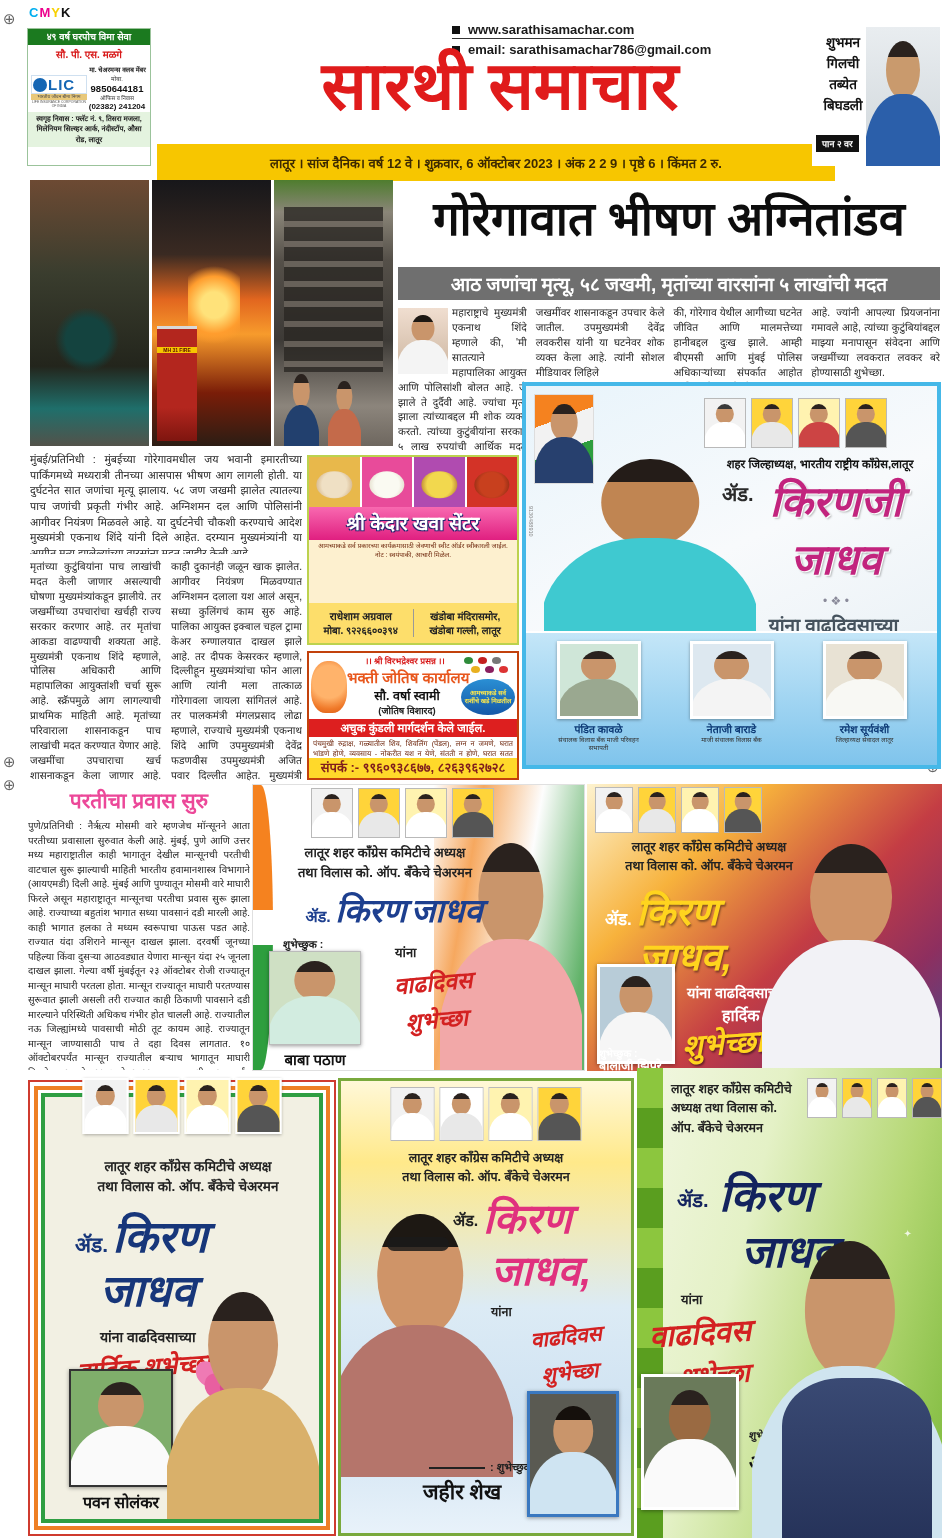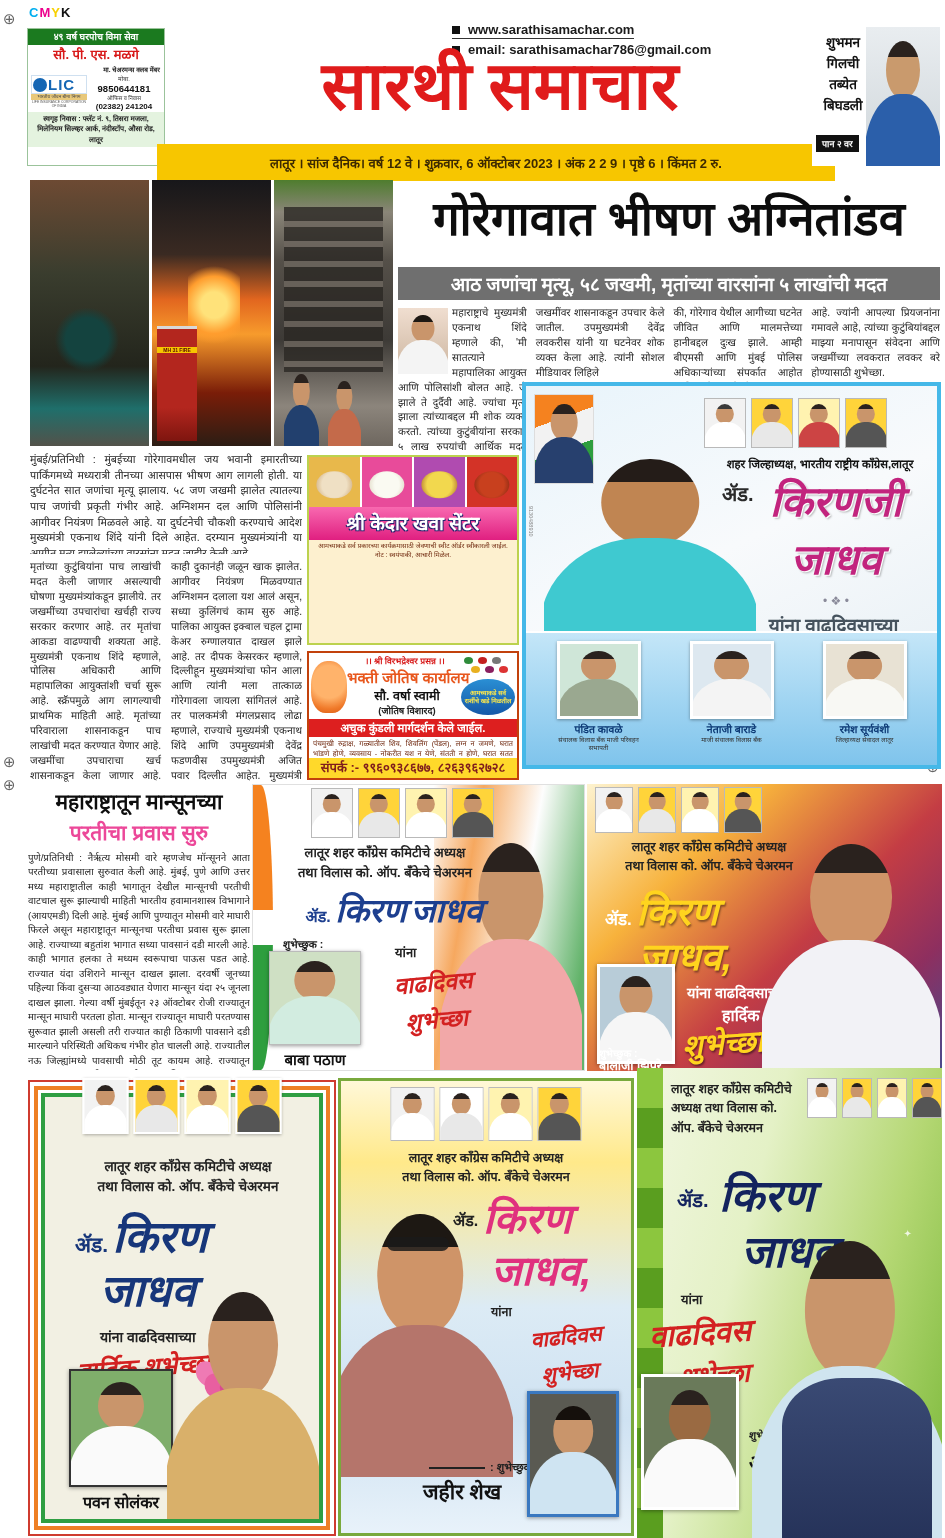--- a/index.html
+++ b/index.html
@@ -72,23 +72,23 @@
 
 <div class="abs reg" style="left:3px;top:10px;">⊕</div>
 <div class="abs cmyk" style="left:29px;top:5px;"><span class="c">C</span><span class="m">M</span><span class="y">Y</span><span class="k">K</span></div>
 <div class="abs reg" style="right:6px;top:30px;">⊕</div>
 <div class="abs reg" style="left:3px;top:753px;">⊕</div>
 <div class="abs reg" style="left:3px;top:776px;">⊕</div>
 <div class="abs reg" style="right:6px;top:758px;">⊕</div>
 <div class="abs reg" style="right:58px;top:1462px;">⊕</div>
 <div class="abs cmyk" style="left:29px;top:1500px;"><span class="c">C</span><span class="m">M</span><span class="y">Y</span><span class="k">K</span></div>
 
-<div class="abs" style="left:27px;top:28px;width:138px;height:138px;border:1px solid #9bc39b;background:#fff;box-sizing:border-box;overflow:hidden;">
+<div class="abs" style="left:27px;top:28px;width:124px;height:138px;border:1px solid #9bc39b;background:#fff;box-sizing:border-box;overflow:hidden;">
   <div style="background:#1b7a1f;color:#fff;font-size:9.5px;font-weight:bold;text-align:center;line-height:16px;white-space:nowrap;">४९ वर्ष घरपोच विमा सेवा</div>
-  <div style="color:#d81a1a;font-size:13px;font-weight:900;text-align:center;line-height:20px;white-space:nowrap;">सौ. पी. एस. मळगे</div>
+  <div style="color:#d81a1a;font-size:10px;font-weight:900;text-align:center;line-height:20px;white-space:nowrap;">सौ. पी. एस. मळगे</div>
   <div style="color:#222;font-size:6.5px;font-weight:bold;text-align:right;padding-right:4px;">मा. चेअरमन्स क्लब मेंबर</div>
   <div style="display:flex;align-items:flex-start;padding:1px 3px;">
     <div style="width:56px;">
       <div style="display:flex;align-items:center;background:#fff;border:1px solid #cfe0f0;">
         <span style="width:14px;height:14px;border-radius:50%;background:#1466b4;display:inline-block;margin:1px;position:relative;"></span>
         <span style="color:#1466b4;font-size:15px;font-weight:900;letter-spacing:1px;">LIC</span>
       </div>
       <div style="font-size:4.6px;color:#444;background:#e8c87a;text-align:center;line-height:1.3;">भारतीय जीवन बीमा निगम</div>
       <div style="font-size:3.4px;color:#555;text-align:center;">LIFE INSURANCE CORPORATION OF INDIA</div>
     </div>
@@ -161,20 +161,30 @@
       </div>
     <div class="food" style="background:#b04bb0;">
         <i style="background:radial-gradient(circle,#f2d84e 0 55%,#a05a28 100%);"></i>
       </div>
     <div class="food" style="background:#d33327;">
         <i style="background:radial-gradient(circle,#c8401e 0 55%,#7a2410 100%);"></i>
       </div>
   </div>
   <div class="kedar-title">श्री केदार खवा सेंटर</div>
   <div style="color:#6b2208;font-size:6.6px;text-align:center;line-height:1.4;padding:1px 6px;">आमच्याकडे सर्व प्रकारच्या कार्यक्रमासाठी जेवणाची स्वीट ऑर्डर स्वीकारली जाईल. नोट : स्वयंपाकी, आचारी मिळेल.</div>
+  <div style="position:absolute;left:0;right:0;bottom:0;height:40px;background:#fdde6b;display:flex;align-items:center;">
+    <div style="flex:1;text-align:center;border-right:1px solid #999;">
+      <div style="font-size:10.5px;font-weight:bold;color:#222;">राधेशाम अग्रवाल</div>
+      <div style="font-size:10px;font-weight:bold;color:#222;">मोबा. ९२२६६००३९४</div>
+    </div>
+    <div style="flex:1;text-align:center;">
+      <div style="font-size:10px;font-weight:bold;color:#222;">खंडोबा मंदिरासमोर,</div>
+      <div style="font-size:10px;font-weight:bold;color:#222;">खंडोबा गल्ली, लातूर</div>
+    </div>
+  </div>
 </div>
 
 <div class="abs jyotish" style="left:307px;top:651px;width:212px;height:129px;">
   <div style="position:absolute;left:2px;top:8px;width:36px;height:52px;background:radial-gradient(circle at 50% 40%,#ffb36b 0 45%,#f07a2a 75%,#d85a14 100%);border-radius:45% 45% 40% 40%;"></div>
   <div style="position:absolute;right:3px;top:2px;width:52px;height:24px;">
     <span style="position:absolute;left:2px;top:2px;width:9px;height:7px;border-radius:50%;background:#2e8b3a;box-shadow:14px 0 0 #c41f1f,28px 0 0 #777,7px 9px 0 #e8b020,21px 9px 0 #8a1f5f,35px 9px 0 #d33;display:block;"></span>
   </div>
   <div style="margin:2px 56px 0 40px;color:#d81a1a;font-size:8.6px;font-weight:bold;text-align:center;white-space:nowrap;">।। श्री विरभद्रेश्वर प्रसन्न ।।</div>
   <div style="margin:0 50px 0 38px;color:#e8571d;font-size:15px;font-weight:900;text-align:center;white-space:nowrap;">भक्ती जोतिष कार्यालय</div>
   <div style="margin:0 50px 0 38px;color:#111;font-size:12.5px;font-weight:900;text-align:center;white-space:nowrap;">सौ. वर्षा स्वामी</div>
@@ -223,21 +233,20 @@
     </div>
     <div class="card">
       <div class="face" style="--bg:#e8e2d4;--shirt:#f8f8f4;"></div>
       <div class="nm">रमेश सूर्यवंशी</div>
       <div class="rl">जिल्हाध्यक्ष सेवादल लातूर</div>
     </div>
   </div>
 </div>
 
 <div class="abs" style="left:28px;top:786px;width:222px;height:284px;overflow:hidden;">
-  <div style="font-size:21px;font-weight:900;color:#0d0d0d;text-align:center;line-height:1.5;white-space:nowrap;">महाराष्ट्रातून मान्सूनच्या</div>
   <div style="font-size:21px;font-weight:900;color:#ec4899;text-align:center;line-height:1.4;white-space:nowrap;">परतीचा प्रवास सुरु</div>
   <div class="jtext" style="font-size:9.8px;line-height:1.48;color:#262626;margin-top:4px;">पुणे/प्रतिनिधी : नैर्ऋत्य मोसमी वारे म्हणजेच मॉन्सूनने आता परतीच्या प्रवासाला सुरुवात केली आहे. मुंबई, पुणे आणि उत्तर मध्य महाराष्ट्रातील काही भागातून देखील मान्सूनची परतीची वाटचाल सुरू झाल्याची माहिती भारतीय हवामानशास्त्र विभागाने (आयएमडी) दिली आहे. मुंबई आणि पुण्यातून मोसमी वारे माघारी फिरले असून महाराष्ट्रातून मान्सूनचा परतीचा प्रवास सुरू झाला आहे. राज्याच्या बहुतांश भागात सध्या पावसानं दडी मारली आहे. काही भागात हलका ते मध्यम स्वरूपाचा पाऊस पडत आहे. राज्यात यंदा उशिराने मान्सून दाखल झाला. दरवर्षी जूनच्या पहिल्या किंवा दुसऱ्या आठवड्यात येणारा मान्सून यंदा २५ जूनला दाखल झाला. गेल्या वर्षी मुंबईतून २३ ऑक्टोबर रोजी राज्यातून मान्सून माघारी परतला होता. मान्सून राज्यातून माघारी परतण्यास सुरूवात झाली असली तरी राज्यात काही ठिकाणी पावसाने दडी मारल्याने परिस्थिती अधिकच गंभीर होत चालली आहे. राज्यातील नऊ जिल्ह्यांमध्ये पावसाची मोठी तूट कायम आहे. राज्यातून मान्सून जाण्यासाठी पाच ते दहा दिवस लागतात. १० ऑक्टोबरपर्यंत मान्सून राज्यातील बऱ्याच भागातून माघारी फिरलेला असतो. १९७५ ते २०२२ या कालावधीत आतापर्यंत मान्सून परतीच्या तारखांवर नजर मारल्यास लक्षात येते की, २००५ साली २ सप्टेंबरला मान्सूनचा परतीचा प्रवास सुरू झाला होता.</div>
 </div>
 
 <div class="abs" style="left:252px;top:784px;width:333px;height:287px;background:#fff;border:1px solid #e0e0e0;box-sizing:border-box;overflow:hidden;">
   <div style="position:absolute;left:0;top:0;width:20px;height:100%;background:linear-gradient(180deg,#f5821f 0 44%,#fff 44% 56%,#2e9e3e 56%);border-radius:0 60% 60% 0/0 50% 50% 0;"></div>
   <div style="position:absolute;right:0;top:0;width:150px;height:100%;background:linear-gradient(100deg,#ffffff 0%,#f6a85f 25%,#fdfdfd 55%,#62b36a 90%);">
     <div class="face" style="position:absolute;right:2px;bottom:0;width:142px;height:252px;--bg:transparent;--shirt:#f2a8a8;--skin:#c9956b;"></div>
   </div>
   <div class="leaders" style="position:absolute;left:58px;top:3px;">

